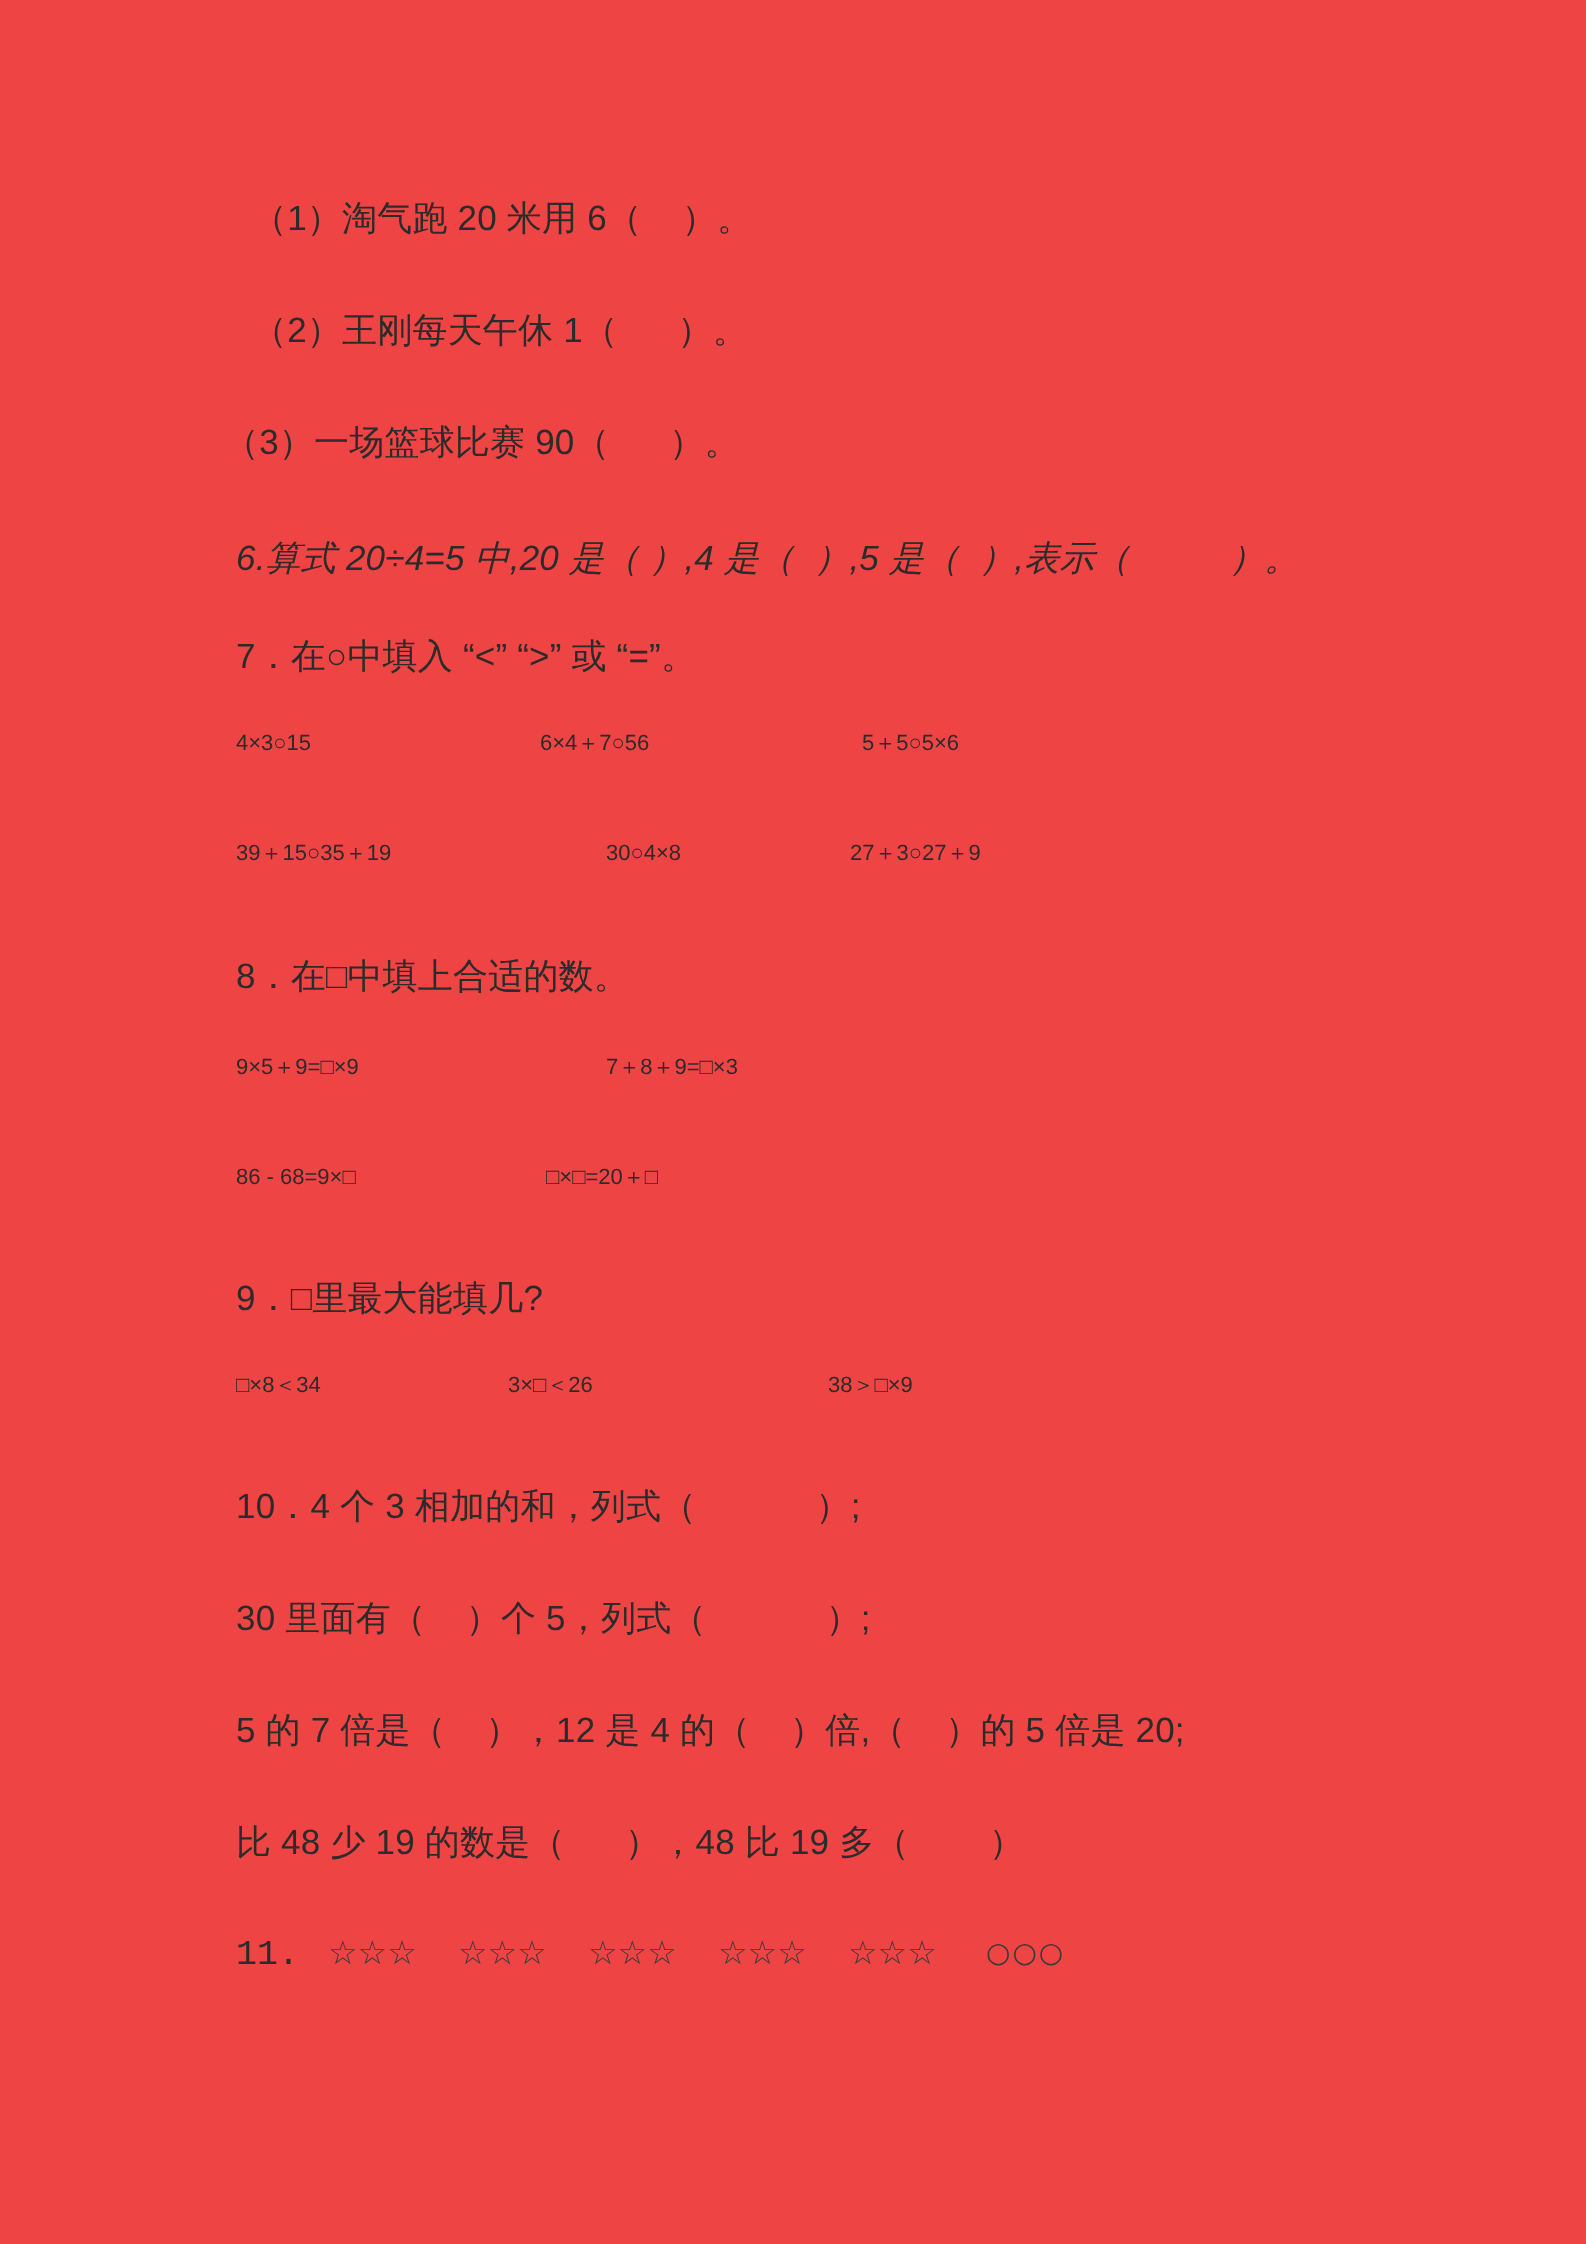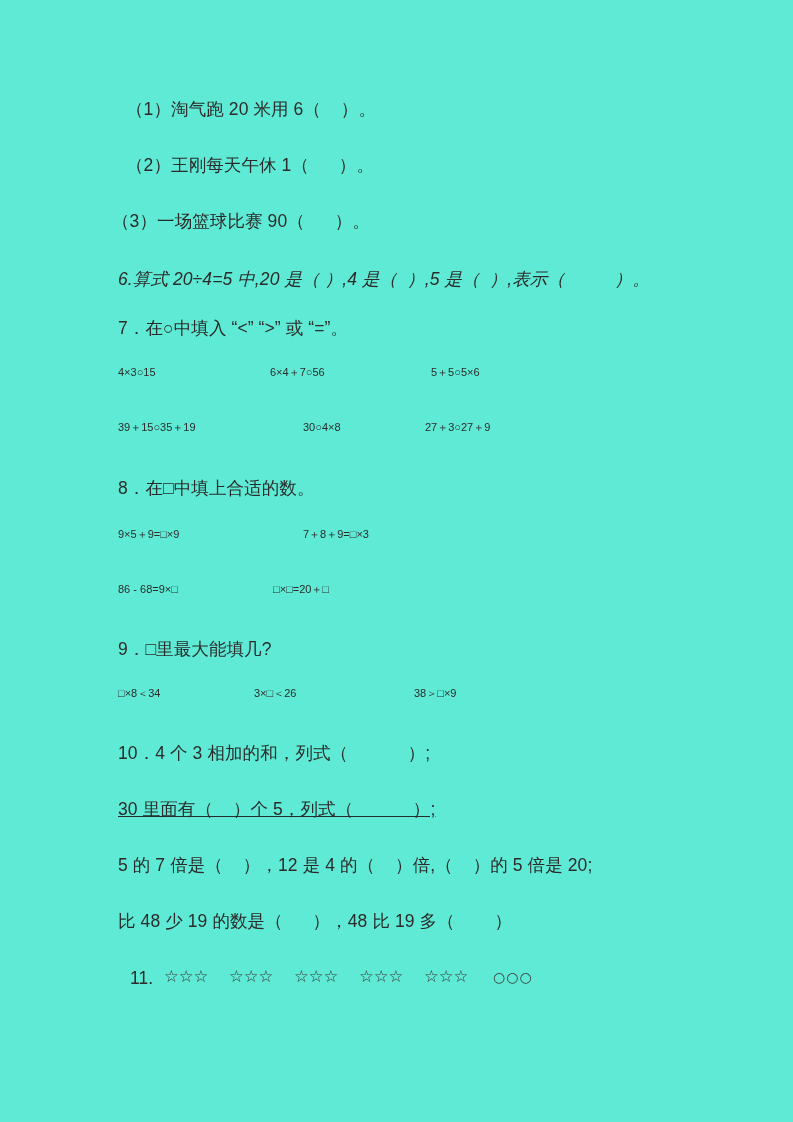--- a/index.html
+++ b/index.html
@@ -13,21 +13,21 @@
     height: 1122px;
     position: relative;
     overflow: hidden;
     font-family: "Liberation Sans", "DejaVu Sans", sans-serif;
     color: #2b2b2b;
     -webkit-font-smoothing: antialiased;
   }
   .page {
     position: absolute;
     inset: 0;
-    background: #5eead4;
+    background: #ef4444;
   }
   .content {
     position: absolute;
     left: 0;
     top: 0;
     width: 793px;
   }
   
   .line {
     position: absolute;
@@ -58,22 +58,23 @@
   }
   .stars-row {
     position: absolute;
     white-space: pre;
     font-size: 17.5px;
     line-height: 1;
     color: #2b2b2b;
   }
   .stars-row .num {
     position: absolute;
-    left: 12px;
+    left: 0;
     top: 1px;
+    font-family: Liberation Mono, monospace;
   }
   .star-group {
     position: absolute;
     top: 0;
     letter-spacing: 0px;
     font-family: "DejaVu Sans", sans-serif;
     font-size: 16.5px;
     color: #3a3a3a;
   }
   .circle-group {
@@ -128,21 +129,21 @@
     <div class="line head" style="left:118px; top:641px;">9．□里最大能填几?</div>
 
     <div class="exprrow" style="left:118px; top:688px; width:600px; height:22px;">
       <span style="left:0px;">□×8＜34</span>
       <span style="left:136px;">3×□＜26</span>
       <span style="left:296px;">38＞□×9</span>
     </div>
 
     <div class="line head" style="left:118px; top:745px;">10．4 个 3 相加的和，列式（            ）;</div>
 
-    <div class="line head" style="left:118px; top:801px;text-decoration:underline;">30 里面有（    ）个 5，列式（            ）;</div>
+    <div class="line head" style="left:118px; top:801px;">30 里面有（    ）个 5，列式（            ）;</div>
 
     <div class="line head" style="left:118px; top:857px;">5 的 7 倍是（    ），12 是 4 的（    ）倍,（    ）的 5 倍是 20;</div>
 
     <div class="line head" style="left:118px; top:913px;">比 48 少 19 的数是（      ），48 比 19 多（        ）</div>
 
     <div class="stars-row" style="left:118px; top:969px; width:560px; height:24px;">
       <span class="num">11.</span>
       <span class="star-group" style="left:46px;">☆☆☆</span>
       <span class="star-group" style="left:111px;">☆☆☆</span>
       <span class="star-group" style="left:176px;">☆☆☆</span>

